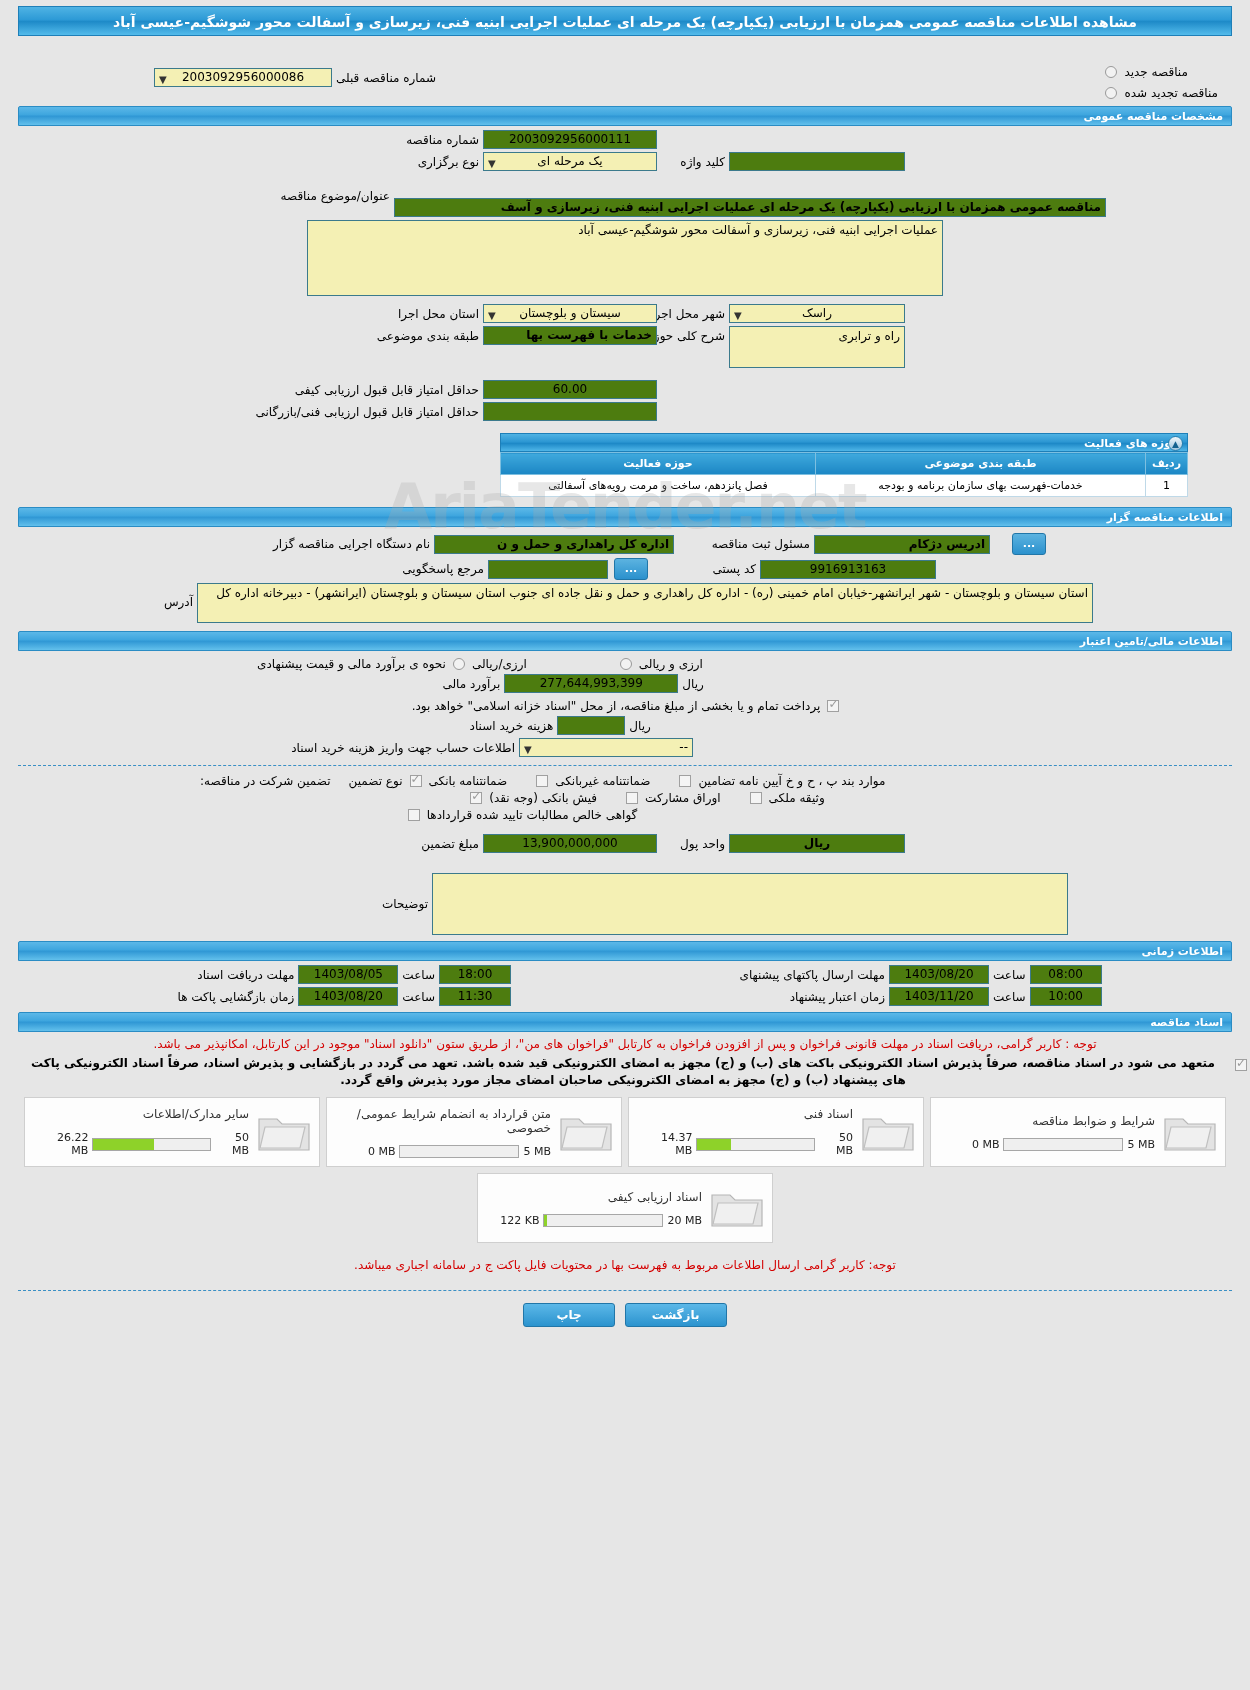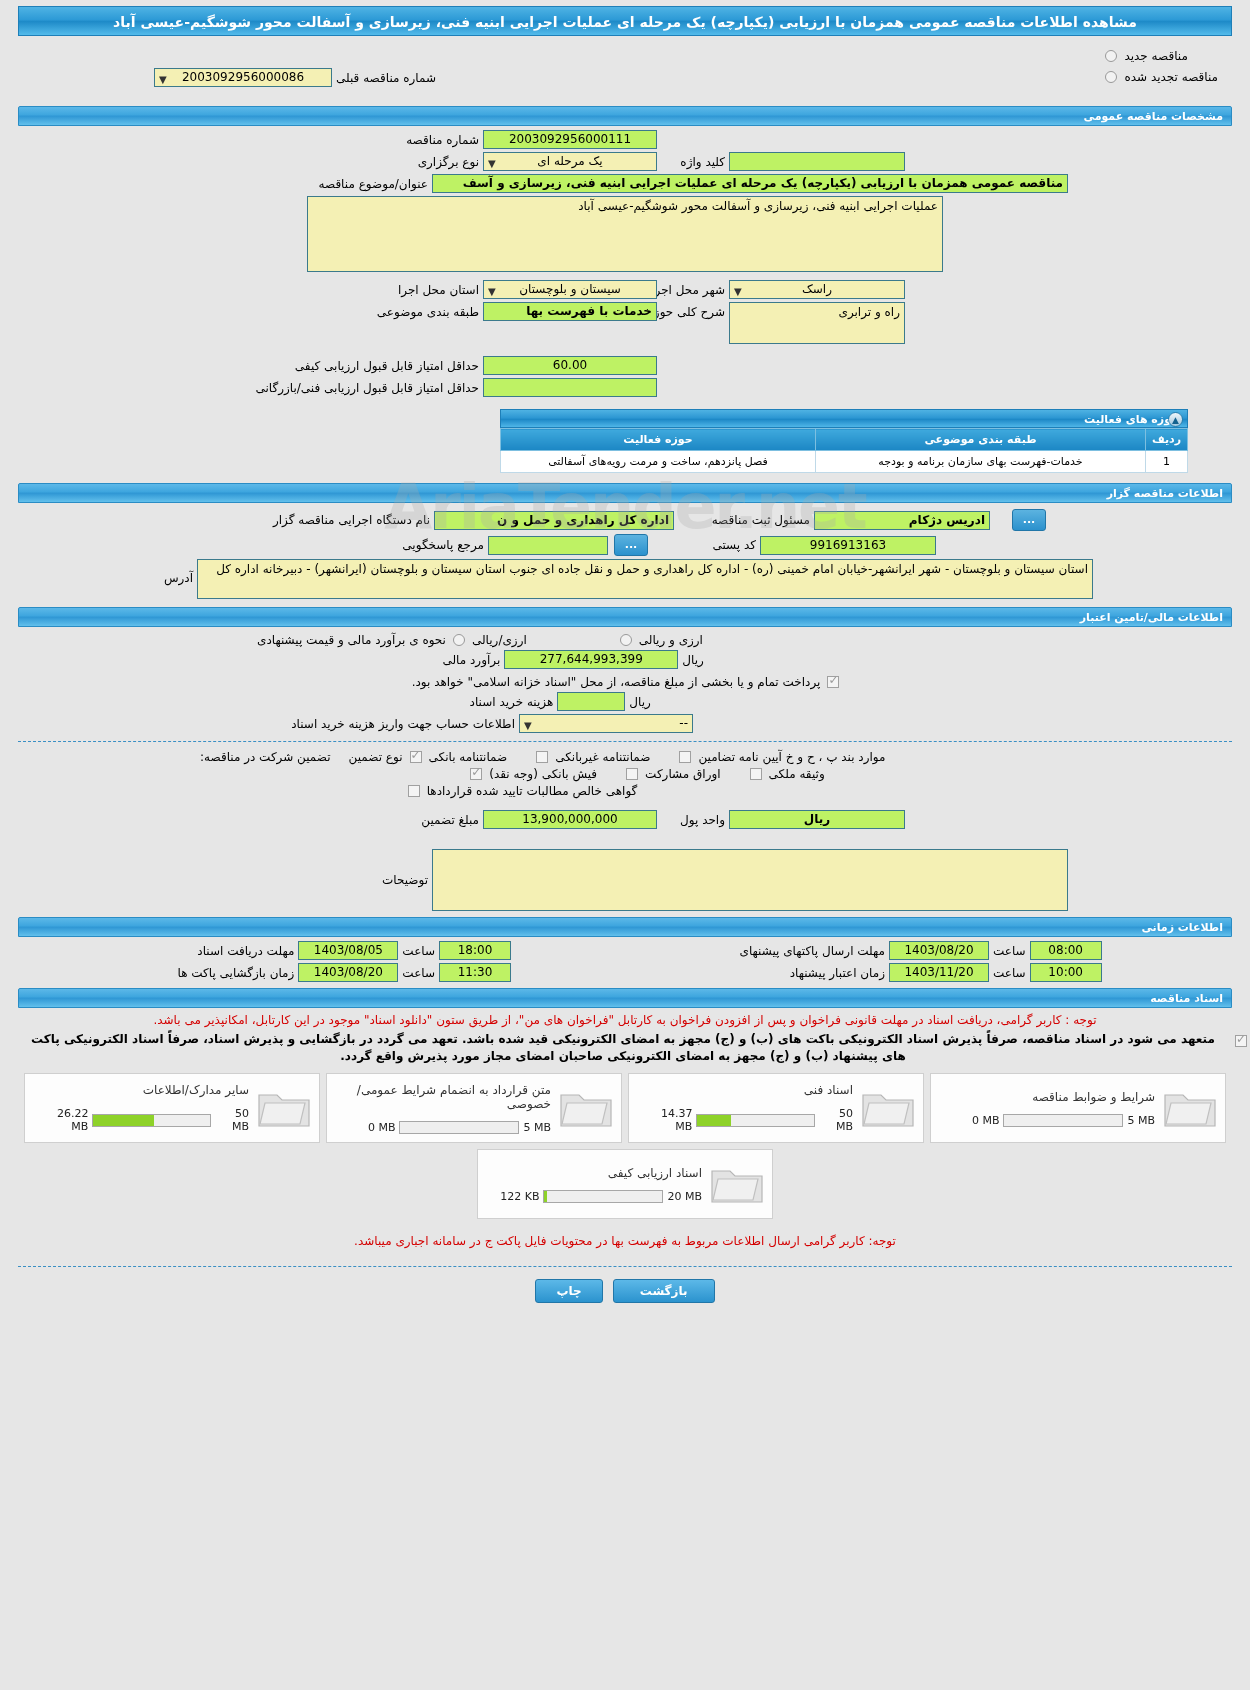--- a/index.html
+++ b/index.html
@@ -38,21 +38,21 @@
     font-weight: bold;
     font-size: 14px;
     line-height: 30px;
     text-align: center;
   }
 
   
   .row { display: flex; align-items: center; justify-content: center; margin: 3px 0; }
   .lbl { font-size: 12px; color: #000; padding: 0 4px; white-space: nowrap; }
   .fld {
-    background: #bef264;
+    background: #4d7c0f;
     border: 1px solid #3b7a8c;
     height: 19px;
     line-height: 17px;
     padding: 0 4px;
     font-size: 12px;
     text-align: right;
     color: #000;
     overflow: hidden;
     white-space: nowrap;
   }
@@ -158,38 +158,38 @@
   .dashed { border-top: 1px dashed #3a8fc4; margin: 8px 18px; }
 
   
   .footer { display: flex; justify-content: center; gap: 10px; margin-top: 12px; }
   .btn {
     background: linear-gradient(to bottom,#5cb8e8,#2b93ce);
     border: 1px solid #2176a8; border-radius: 3px;
     color: #fff; font-size: 12px; font-weight: bold;
     padding: 4px 26px; cursor: pointer;
   }
-  .btn.small { padding: 4px 20px; }
+  .btn.small { padding: 4px 32px; }
 
   .wm {
     position: absolute; top: 470px; left: 0; right: 0;
     text-align: center; font-size: 62px; font-weight: bold;
     color: rgba(170,170,170,0.28); letter-spacing: -2px;
     pointer-events: none; direction: ltr; font-family: "DejaVu Sans", sans-serif;
   }
 </style>
 </head>
 <body>
 
 <div class="page">
 
   <div class="titlebar">مشاهده اطلاعات مناقصه عمومی همزمان با ارزیابی (یکپارچه) یک مرحله ای عملیات اجرایی ابنیه فنی، زیرسازی و آسفالت محور شوشگیم-عیسی آباد</div>
 
   <div style="position:relative;height:56px;">
-    <div style="position:absolute; right:28px; top:0px;">
+    <div style="position:absolute; right:28px; top:16px;">
       <div style="display:flex;align-items:center;justify-content:flex-end;height:20px;">
         <span class="lbl">مناقصه جدید</span>
         <span class="radio"></span>
       </div>
       <div style="display:flex;align-items:center;justify-content:flex-end;height:22px;">
         <span class="lbl">مناقصه تجدید شده</span>
         <span class="radio"></span>
       </div>
     </div>
     <div style="position:absolute; right:810px; top:22px; display:flex; align-items:center;">
@@ -216,21 +216,21 @@
       <div class="fld" style="width:176px;"></div>
       <span class="lbl" style="width:72px;text-align:right;">کلید واژه</span>
       <div class="sel" style="width:174px;">
         <span class="arrow">▼</span>
         <span>یک مرحله ای</span>
       </div>
       <span class="lbl" style="width:250px;text-align:right;">نوع برگزاری</span>
     </div>
 
     <div class="row">
-      <div class="fld bold" style="width:636px;">مناقصه عمومی همزمان با ارزیابی (یکپارچه) یک مرحله ای عملیات اجرایی ابنیه فنی، زیرسازی و آسف</div>
+      <div class="fld bold" style="width:712px;margin-top:24px;">مناقصه عمومی همزمان با ارزیابی (یکپارچه) یک مرحله ای عملیات اجرایی ابنیه فنی، زیرسازی و آسف</div>
       <span class="lbl" style="width:250px;text-align:right;">عنوان/موضوع مناقصه</span>
     </div>
 
     <div class="row" style="align-items:flex-start;">
       <div class="ta" style="width:636px;height:76px;">عملیات اجرایی ابنیه فنی، زیرسازی و آسفالت محور شوشگیم-عیسی آباد</div>
     </div>
 
     <div class="row" style="margin-top:8px;">
       <div style="width:112px;"></div>
       <div class="sel" style="width:176px;">

